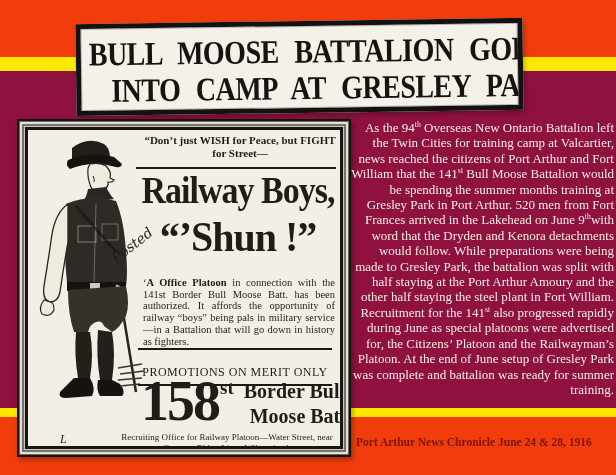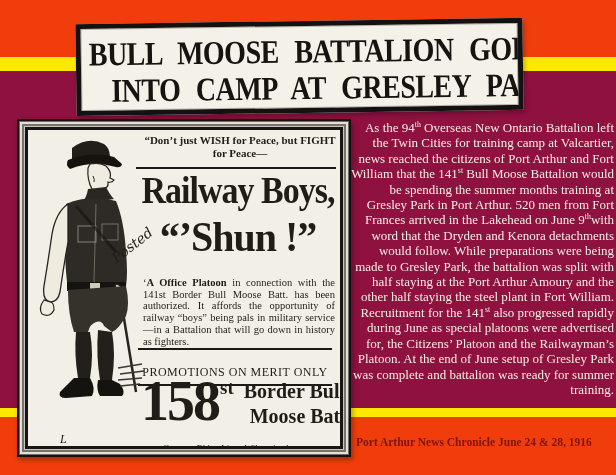--- a/index.html
+++ b/index.html
@@ -151,21 +151,21 @@
         <g stroke="#3A3631" stroke-width="1.6">
           <line x1="88" y1="234" x2="112" y2="230"></line>
           <line x1="90" y1="240" x2="114" y2="237"></line>
           <line x1="88" y1="246" x2="112" y2="244"></line>
           <line x1="90" y1="252" x2="110" y2="250"></line>
         </g>
       </svg>
 
       <div class="slogan">
         <span>“Don’t just WISH for Peace, but FIGHT</span><br>
-        <span>for Peace—</span>
+        <span>for Street—</span>
       </div>
 
       <div class="rule-1"></div>
 
       <div class="poster-title">Railway Boys,</div>
       <div class="poster-attention">“’Shun !”</div>
 
       <div class="handwriting">Posted</div>
 
       <div class="poster-body"><span>‘</span><span style="font-weight: bold;">A Office Platoon</span><span> in connection with the 141st Border Bull Moose Batt. has been authorized.  It affords the opportunity of railway “boys” being pals in military service —in a Battalion that will go down in history as fighters.</span></div>
@@ -175,21 +175,21 @@
       <div class="unit-block">
         <span class="unit-number">158</span>
         <span class="unit-ordinal">st</span>
         <span class="unit-name">
           <span class="un1">Border Bull</span><br>
           <span class="un2">Moose Battalion</span>
         </span>
       </div>
 
       <div class="recruiting">
-        <br>
+        <span>Recruiting Office for Railway Platoon—Water Street, near</span><br>
         <span>new Customs Bldg.; Lieut. Wilcox in charge.</span>
       </div>
 
       <div class="artist-mark">L</div>
 
     </div>
   </div>
 
   <div class="article"><span>As the 94</span><sup>th</sup><span> Overseas New Ontario Battalion left the Twin Cities for training camp at Valcartier, news reached the citizens of Port Arthur and Fort William that the 141</span><sup>st</sup><span> Bull Moose Battalion would be spending the summer months training at Gresley Park in Port Arthur. 520 men from Fort Frances arrived in the Lakehead on June 9</span><sup>th</sup><span>with word that the Dryden and Kenora detachments would follow. While preparations were being made to Gresley Park, the battalion was split with half staying at the Port Arthur Amoury and the other half staying the steel plant in Fort William. Recruitment for the 141</span><sup>st</sup><span> also progressed rapidly during June as special platoons were advertised for, the Citizens’ Platoon and the Railwayman’s Platoon.  At the end of June setup of Gresley Park was complete and battalion was ready for summer training.</span></div>
 

